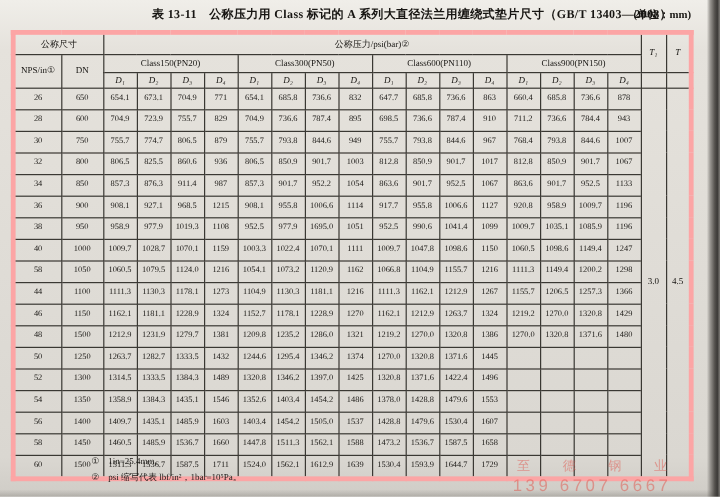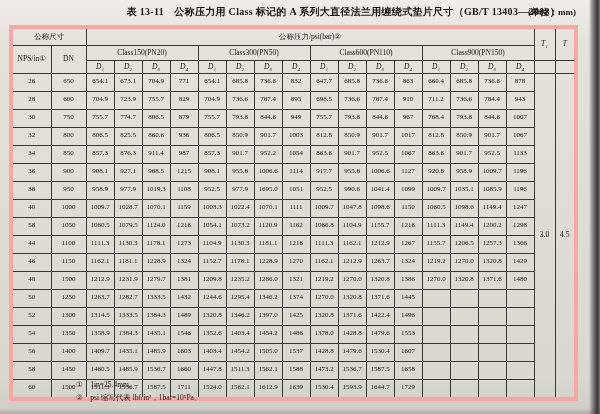--- a/index.html
+++ b/index.html
@@ -460,16 +460,18 @@
         <td></td>
         <td></td>
       </tr>
     </tbody>
 </table>
 
 <div class="footnote fn1">①　1in=25.4mm。</div>
 <div class="footnote fn2">②　psi 缩写代表 lbf/in²，1bar=10⁵Pa。</div>
 
 <div class="stamp">
+  <div class="s1">至 德 钢 业</div>
+  <div class="s2">139 6707 6667</div>
 </div>
 
 <div class="edge-right"></div>
 <div class="edge-bottom"></div>
 
 </body></html>

